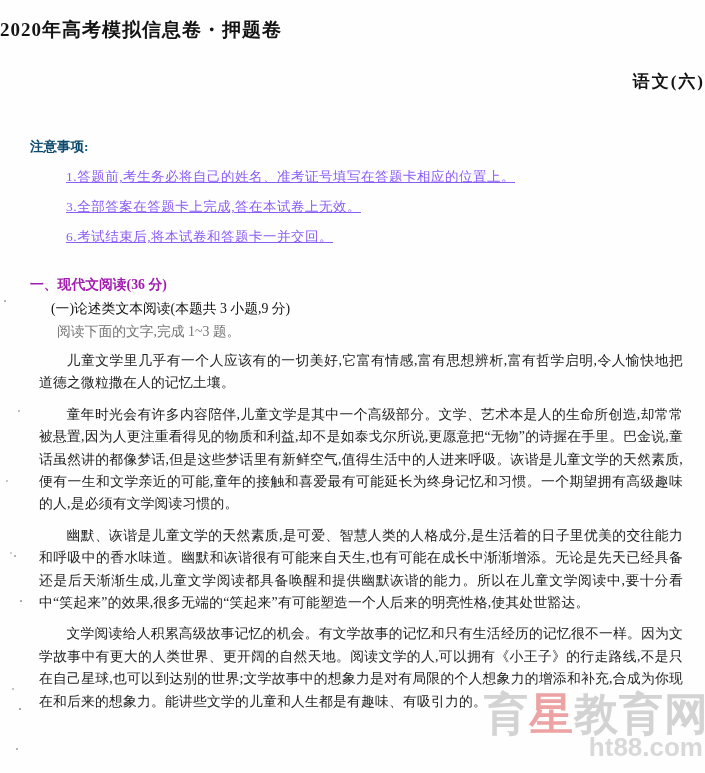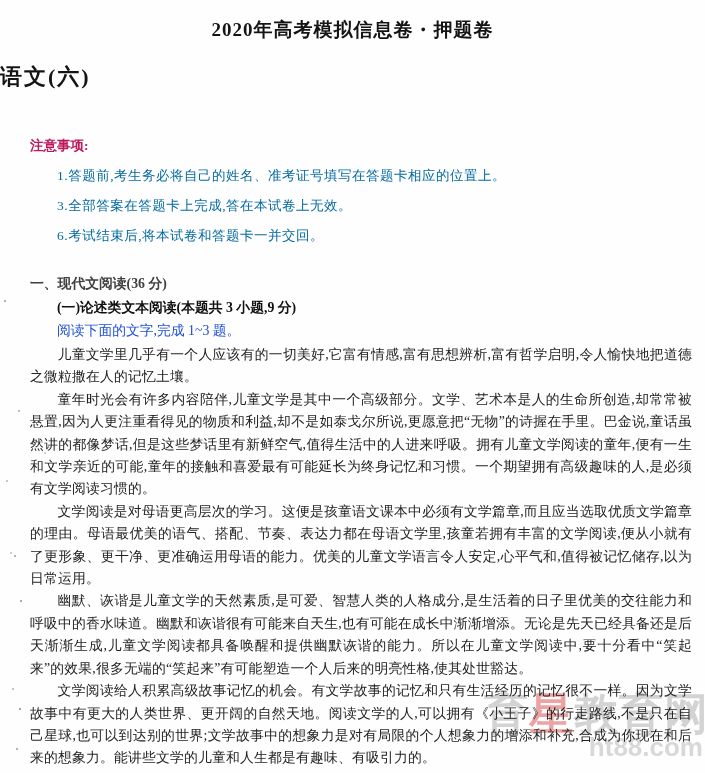--- a/index.html
+++ b/index.html
@@ -13,82 +13,82 @@
   }
   .page{
     position:relative;
     width:705px;height:773px;
     overflow:hidden;
     background:#fefefe;
   }
   .content{position:relative;z-index:2;}
 
   .doc-title{
-    text-align:center;
     font-size:19px;
     font-weight:bold;
     letter-spacing:1px;
     padding-top:17px;
     color:#141414;
   }
   .doc-subtitle{
-    text-align:left;
-    font-size:22px;
+    text-align:right;
+    font-size:17px;
     font-weight:bold;
     letter-spacing:2px;
-    margin-top:19px;
+    margin-top:27px;
     color:#141414;
   }
 
   .notice{
     margin:45px 14px 0 30px;
     font-size:13.5px;
   }
   .notice-heading{
     font-weight:bold;
     font-size:13.5px;
-    color:#be185d;
+    color:#0c4a6e;
   }
   .notice-items .notice-item{
-    margin:12px 0 0 27px;
+    margin:12px 0 0 36px;
     font-weight:500;
-    color:#0369a1;
+    color:#8b5cf6;
     letter-spacing:.5px;
+    text-decoration:underline;
   }
 
   .section{
     margin:30px 14px 0 30px;
     font-size:13.8px;
   }
   .section-heading{
     font-weight:bold;
-    color:#404040;
+    color:#a21caf;
     font-family:Liberation Serif, serif;
   }
   .section-subheading{
-    font-weight:bold;
-    margin:6px 0 0 27px;
+    font-weight:normal;
+    margin:6px 0 0 21px;
     color:#101010;
   }
   .section-instruction{
     margin:5px 0 0 27px;
-    color:#1d4ed8;
+    color:#737373;
   }
 
   .passage{
     margin:4px 13px 0 30px;
     font-size:13.8px;
     line-height:22.4px;
     text-align:justify;
     color:#222222;
     letter-spacing:.2px;
   }
   .passage .passage-paragraph{
     text-indent:2em;
-    margin:0;
+    margin:9px;
   }
 
   .watermark{
     position:absolute;
     z-index:1;
     right:-4px;
     top:692px;
     text-align:right;
     opacity:.85;
     pointer-events:none;
@@ -159,22 +159,21 @@
 
     <div class="section">
       <div class="section-heading">一、现代文阅读(36 分)</div>
       <div class="section-subheading">(一)论述类文本阅读(本题共 3 小题,9 分)</div>
       <div class="section-instruction">阅读下面的文字,完成 1~3 题。</div>
     </div>
 
     <div class="passage">
       <div>
           <p class="passage-paragraph">儿童文学里几乎有一个人应该有的一切美好,它富有情感,富有思想辨析,富有哲学启明,令人愉快地把道德之微粒撒在人的记忆土壤。</p>
-          <p class="passage-paragraph">童年时光会有许多内容陪伴,儿童文学是其中一个高级部分。文学、艺术本是人的生命所创造,却常常被悬置,因为人更注重看得见的物质和利益,却不是如泰戈尔所说,更愿意把“无物”的诗握在手里。巴金说,童话虽然讲的都像梦话,但是这些梦话里有新鲜空气,值得生活中的人进来呼吸。拥有儿童文学阅读的童年,便有一生和文学亲近的可能,童年的接触和喜爱最有可能延长为终身记忆和习惯。一个期望拥有高级趣味的人,是必须有文学阅读习惯的。</p>
-          <p class="passage-paragraph">文学阅读是对母语更高层次的学习。这便是孩童语文课本中必须有文学篇章,而且应当选取优质文学篇章的理由。母语最优美的语气、搭配、节奏、表达力都在母语文学里,孩童若拥有丰富的文学阅读,便从小就有了更形象、更干净、更准确运用母语的能力。优美的儿童文学语言令人安定,心平气和,值得被记忆储存,以为日常运用。</p>
+          <p class="passage-paragraph">童年时光会有许多内容陪伴,儿童文学是其中一个高级部分。文学、艺术本是人的生命所创造,却常常被悬置,因为人更注重看得见的物质和利益,却不是如泰戈尔所说,更愿意把“无物”的诗握在手里。巴金说,童话虽然讲的都像梦话,但是这些梦话里有新鲜空气,值得生活中的人进来呼吸。诙谐是儿童文学的天然素质,便有一生和文学亲近的可能,童年的接触和喜爱最有可能延长为终身记忆和习惯。一个期望拥有高级趣味的人,是必须有文学阅读习惯的。</p>
           <p class="passage-paragraph">幽默、诙谐是儿童文学的天然素质,是可爱、智慧人类的人格成分,是生活着的日子里优美的交往能力和呼吸中的香水味道。幽默和诙谐很有可能来自天生,也有可能在成长中渐渐增添。无论是先天已经具备还是后天渐渐生成,儿童文学阅读都具备唤醒和提供幽默诙谐的能力。所以在儿童文学阅读中,要十分看中“笑起来”的效果,很多无端的“笑起来”有可能塑造一个人后来的明亮性格,使其处世豁达。</p>
           <p class="passage-paragraph">文学阅读给人积累高级故事记忆的机会。有文学故事的记忆和只有生活经历的记忆很不一样。因为文学故事中有更大的人类世界、更开阔的自然天地。阅读文学的人,可以拥有《小王子》的行走路线,不是只在自己星球,也可以到达别的世界;文学故事中的想象力是对有局限的个人想象力的增添和补充,合成为你现在和后来的想象力。能讲些文学的儿童和人生都是有趣味、有吸引力的。</p>
         </div>
 
     </div>
   </div>
 
 </div>
 
 </body></html>

